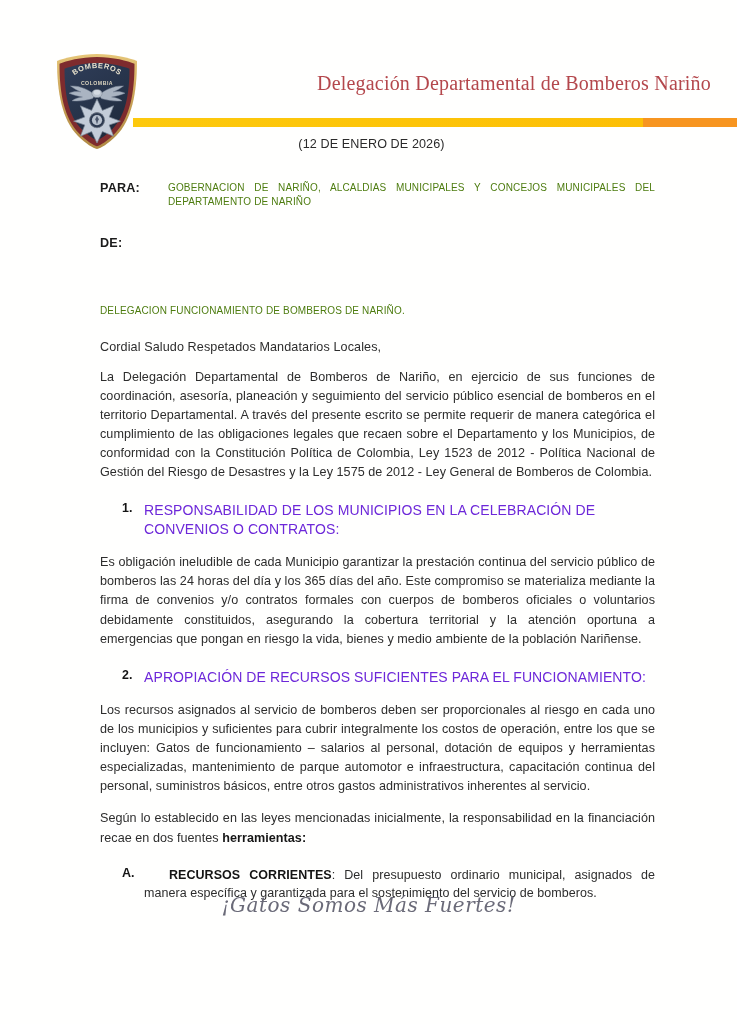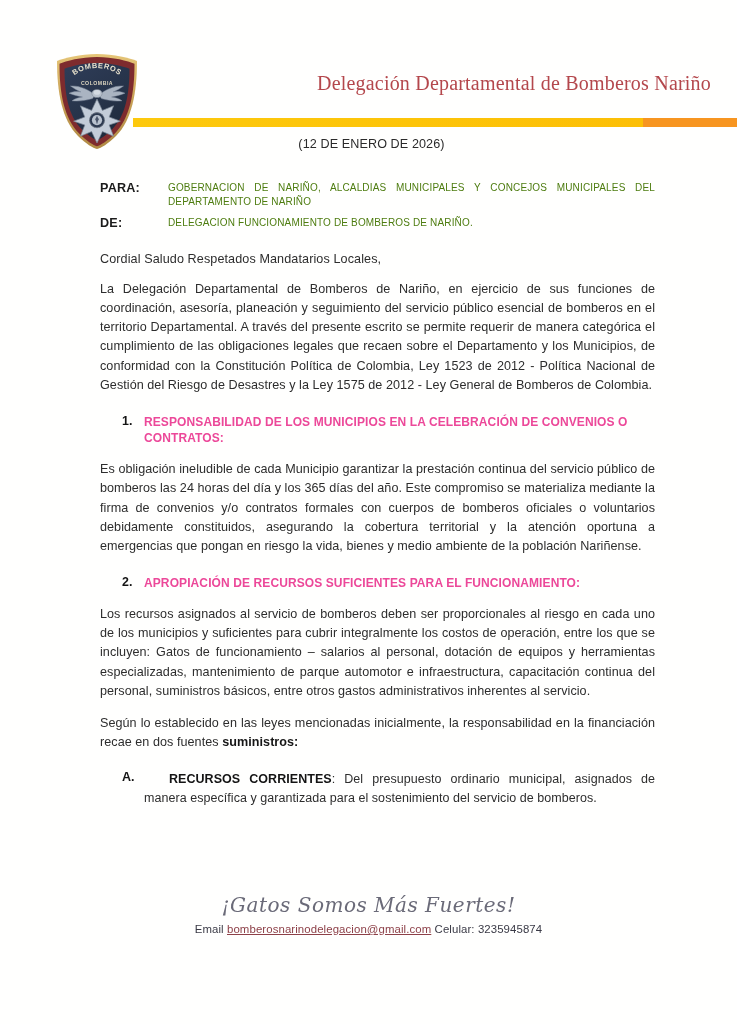--- a/index.html
+++ b/index.html
@@ -90,21 +90,21 @@
     margin-top: 3px;
     padding-right: 12px;
     letter-spacing: 0.1px;
   }
 
   .field-row {
     display: flex;
     align-items: flex-start;
     margin-top: 30px;
   }
-  .field-row.second { margin-top: 8px; }
+  .field-row.second { margin-top: 28px; flex-direction: column; }
   .field-label {
     flex: 0 0 68px;
     font-size: 12.6px;
     font-weight: bold;
     color: #1b1b1b;
     letter-spacing: 0.2px;
   }
   .field-value {
     flex: 1 1 auto;
     font-size: 10px;
@@ -138,23 +138,23 @@
     padding-left: 22px;
   }
   .num-item .marker {
     flex: 0 0 22px;
     font-size: 12.4px;
     font-weight: bold;
     color: #141414;
   }
   .num-item .heading {
     flex: 1 1 auto;
-    font-size: 12px;
-    font-weight: bold;
-    color: #ec4899;
+    font-size: 14px;
+    font-weight: normal;
+    color: #6d28d9;
     line-height: 1.35;
     letter-spacing: 0.1px;
   }
 
   .letter-item {
     display: flex;
     margin-top: 18px;
     padding-left: 22px;
   }
   .letter-item .marker {
@@ -288,32 +288,29 @@
     <p class="body-par">Es obligación ineludible de cada Municipio garantizar la prestación continua del servicio público de bomberos las 24 horas del día y los 365 días del año. Este compromiso se materializa mediante la firma de convenios y/o contratos formales con cuerpos de bomberos oficiales o voluntarios debidamente constituidos, asegurando la cobertura territorial y la atención oportuna a emergencias que pongan en riesgo la vida, bienes y medio ambiente de la población Nariñense.</p>
 
     <div class="num-item">
       <div class="marker">2.</div>
       <div class="heading">APROPIACIÓN DE RECURSOS SUFICIENTES PARA EL FUNCIONAMIENTO:</div>
     </div>
 
     <p class="body-par">Los recursos asignados al servicio de bomberos deben ser proporcionales al riesgo en cada uno de los municipios y suficientes para cubrir integralmente los costos de operación, entre los que se incluyen: Gatos de funcionamiento – salarios al personal, dotación de equipos y herramientas especializadas, mantenimiento de parque automotor e infraestructura, capacitación continua del personal, suministros básicos, entre otros gastos administrativos inherentes al servicio.</p>
 
     <p class="body-par tight">
-      <span>Según lo establecido en las leyes mencionadas inicialmente, la responsabilidad en la financiación recae en dos fuentes </span><b class="inline-strong">suministros:</b>
+      <span>Según lo establecido en las leyes mencionadas inicialmente, la responsabilidad en la financiación recae en dos fuentes </span><b class="inline-strong">herramientas:</b>
     </p>
 
     <div class="letter-item">
       <div class="marker">A.</div>
       <div class="content">
         <b>RECURSOS CORRIENTES</b><span>: Del presupuesto ordinario municipal, asignados de manera específica y garantizada para el sostenimiento del servicio de bomberos.</span>
       </div>
     </div>
 
   </div>
 
   <div class="footer">
     <div class="slogan">¡Gatos Somos Más Fuertes!</div>
-    <div class="contact">
-      <span>Email </span><a href="#">bomberosnarinodelegacion@gmail.com</a><span> Celular: 3235945874</span>
-    </div>
   </div>
 
 </div>
 
 </body></html>

